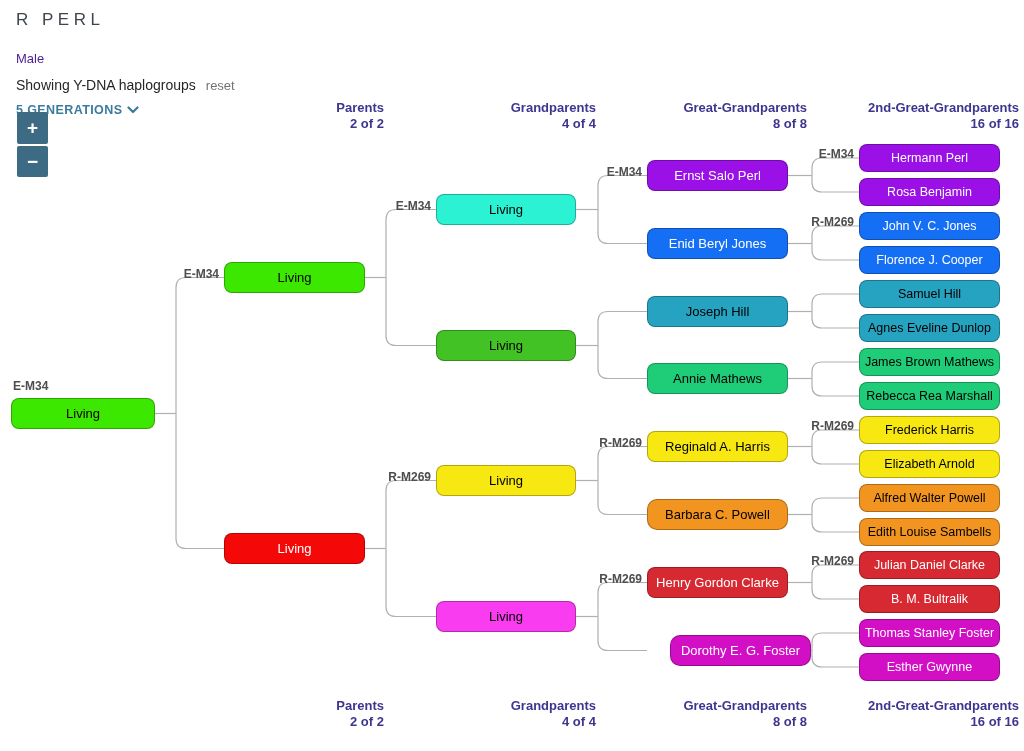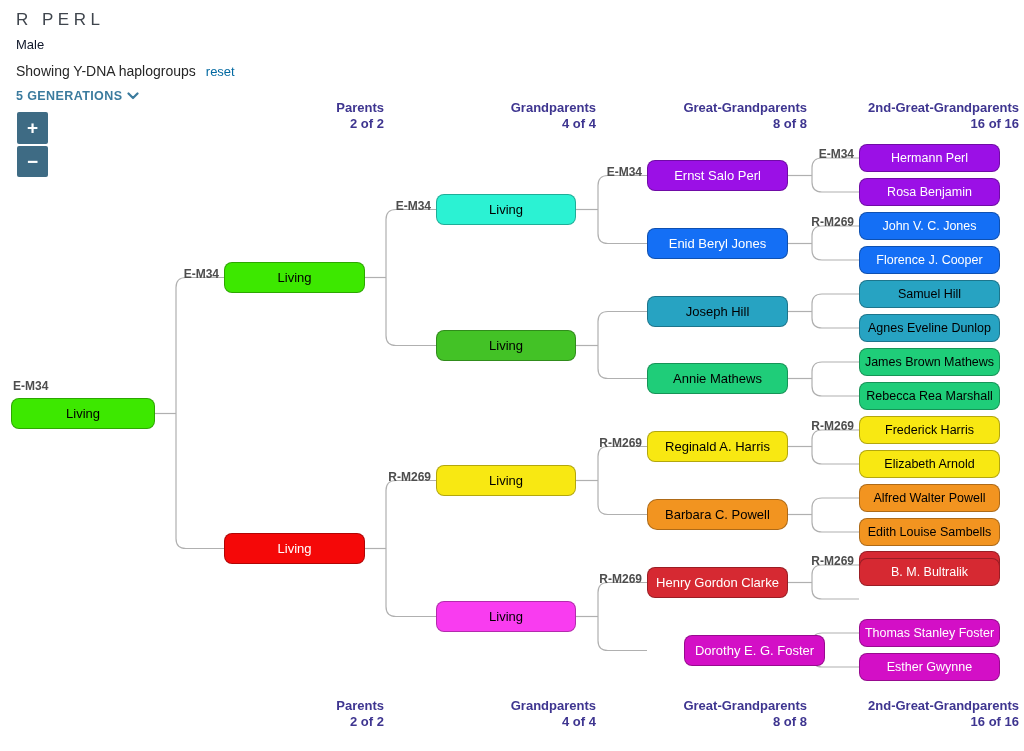--- a/index.html
+++ b/index.html
@@ -2,23 +2,23 @@
 <html><head>
 <meta charset="utf-8">
 <style>
   html,body{margin:0;padding:0;background:#ffffff;}
   .canvas{
     position:relative;width:1024px;height:751px;background:#ffffff;
     font-family:Liberation Sans, sans-serif;overflow:hidden;
   }
   .page-header{position:absolute;left:16px;top:10px;}
   .person-title{font-size:17px;font-weight:500;letter-spacing:4.5px;color:#3f454d;}
-  .person-sex{font-size:13px;color:#0f172a;margin-top:7px;}
+  .person-sex{font-size:13px;color:#4c1d95;margin-top:21px;}
   .showing-row{font-size:14px;color:#262626;margin-top:11px;}
-  .reset-link{font-size:13px;color:#0369a1;margin-left:10px;cursor:pointer;}
+  .reset-link{font-size:13px;color:#737373;margin-left:10px;cursor:pointer;}
   .gen-toggle{margin-top:10px;font-size:12.5px;font-weight:700;color:#3b7b9e;
     letter-spacing:.4px;cursor:pointer;display:flex;align-items:center;gap:5px;}
   .zoom-controls{position:absolute;left:17px;top:112px;width:31px;}
   .zoom-btn{width:31px;height:32px;background:#3e6b84;color:#ffffff;border:none;
     border-radius:2px;font-size:19px;font-weight:700;line-height:30px;text-align:center;
     cursor:pointer;padding:0;display:block;font-family:inherit;}
   .zoom-btn + .zoom-btn{margin-top:2px;height:31px;}
   #connector-svg{position:absolute;left:0;top:0;z-index:1;}
   .node{position:absolute;z-index:2;border:1px solid rgba(0,0,0,0.28);border-radius:8px;
     display:flex;align-items:center;justify-content:center;box-sizing:border-box;
@@ -138,21 +138,21 @@
         <span>Reginald A. Harris</span>
       </div>
       <div class="haplo-label" style="color: rgb(77, 77, 77); right: 382px; top: 436px;">R-M269</div>
       <div class="node" style="left: 647px; top: 499px; width: 141px; height: 31px; background: rgb(242, 148, 32); color: rgb(0, 0, 0); font-size: 13px; border-radius: 10px;">
         <span>Barbara C. Powell</span>
       </div>
       <div class="node" style="left: 647px; top: 567px; width: 141px; height: 31px; background: rgb(214, 41, 50); color: rgb(255, 255, 255); font-size: 13px;">
         <span>Henry Gordon Clarke</span>
       </div>
       <div class="haplo-label" style="color: rgb(77, 77, 77); right: 382px; top: 572px;">R-M269</div>
-      <div class="node" style="left: 684px; top: 635px; width: 141px; height: 31px; background: rgb(211, 15, 198); color: rgb(255, 255, 255); font-size: 13px;">
+      <div class="node" style="left: 670px; top: 635px; width: 141px; height: 31px; background: rgb(211, 15, 198); color: rgb(255, 255, 255); font-size: 13px; border-radius: 10px;">
         <span>Dorothy E. G. Foster</span>
       </div>
       <div class="node" style="left: 859px; top: 144px; width: 141px; height: 28px; background: rgb(155, 16, 230); color: rgb(255, 255, 255); font-size: 12.5px;">
         <span>Hermann Perl</span>
       </div>
       <div class="haplo-label" style="color: rgb(77, 77, 77); right: 170px; top: 147px;">E-M34</div>
       <div class="node" style="left: 859px; top: 178px; width: 141px; height: 28px; background: rgb(155, 16, 230); color: rgb(255, 255, 255); font-size: 12.5px; align-items: center;">
         <span>Rosa Benjamin</span>
       </div>
       <div class="node" style="left: 859px; top: 212px; width: 141px; height: 28px; background: rgb(20, 111, 245); color: rgb(255, 255, 255); font-size: 12.5px;">
@@ -184,21 +184,21 @@
       <div class="node" style="left: 859px; top: 484px; width: 141px; height: 28px; background: rgb(242, 148, 32); color: rgb(0, 0, 0); font-size: 12.5px;">
         <span>Alfred Walter Powell</span>
       </div>
       <div class="node" style="left: 859px; top: 518px; width: 141px; height: 28px; background: rgb(242, 148, 32); color: rgb(0, 0, 0); font-size: 12.5px;">
         <span>Edith Louise Sambells</span>
       </div>
       <div class="node" style="left: 859px; top: 551px; width: 141px; height: 28px; background: rgb(214, 41, 50); color: rgb(255, 255, 255); font-size: 12.5px;">
         <span>Julian Daniel Clarke</span>
       </div>
       <div class="haplo-label" style="color: rgb(77, 77, 77); right: 170px; top: 554px;">R-M269</div>
-      <div class="node" style="left: 859px; top: 558px; width: 141px; height: 28px; background: rgb(214, 41, 50); color: rgb(255, 255, 255); font-size: 12.5px;">
+      <div class="node" style="left: 859px; top: 585px; width: 141px; height: 28px; background: rgb(214, 41, 50); color: rgb(255, 255, 255); font-size: 12.5px;">
         <span>B. M. Bultralik</span>
       </div>
       <div class="node" style="left: 859px; top: 619px; width: 141px; height: 28px; background: rgb(211, 15, 198); color: rgb(255, 255, 255); font-size: 12.5px;">
         <span>Thomas Stanley Foster</span>
       </div>
       <div class="node" style="left: 859px; top: 653px; width: 141px; height: 28px; background: rgb(211, 15, 198); color: rgb(255, 255, 255); font-size: 12.5px;">
         <span>Esther Gwynne</span>
       </div>
     </div>
 

